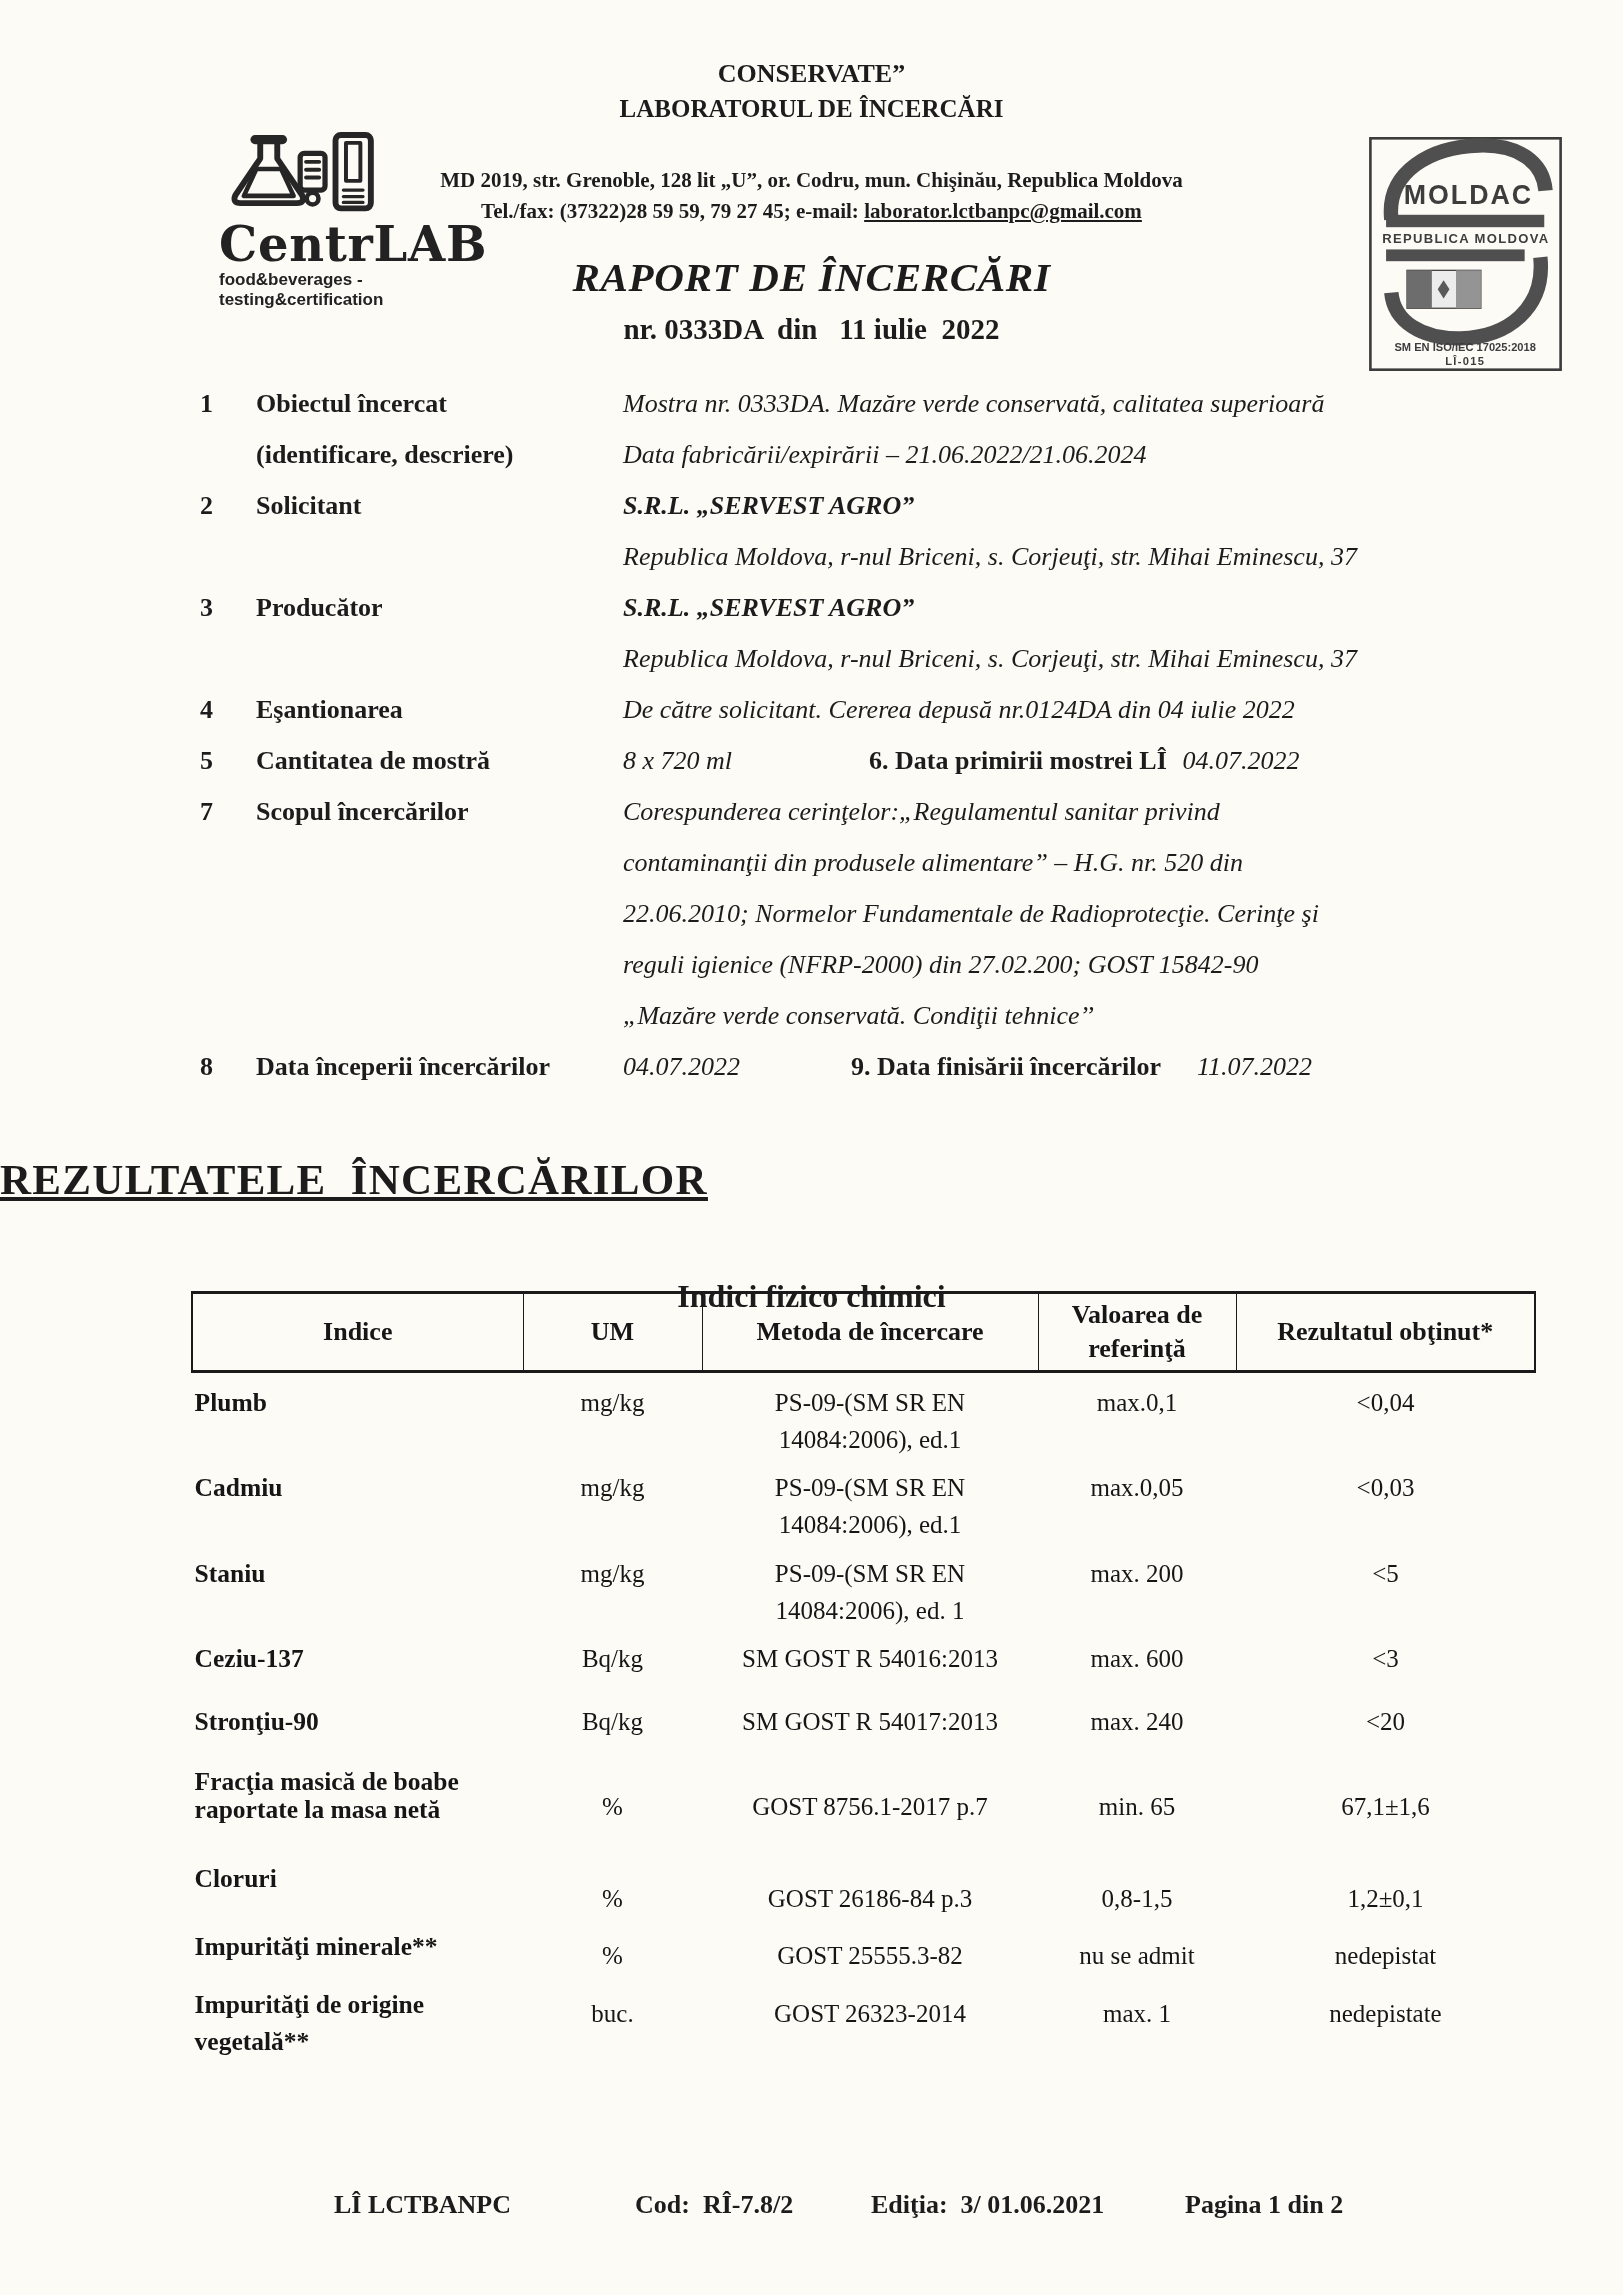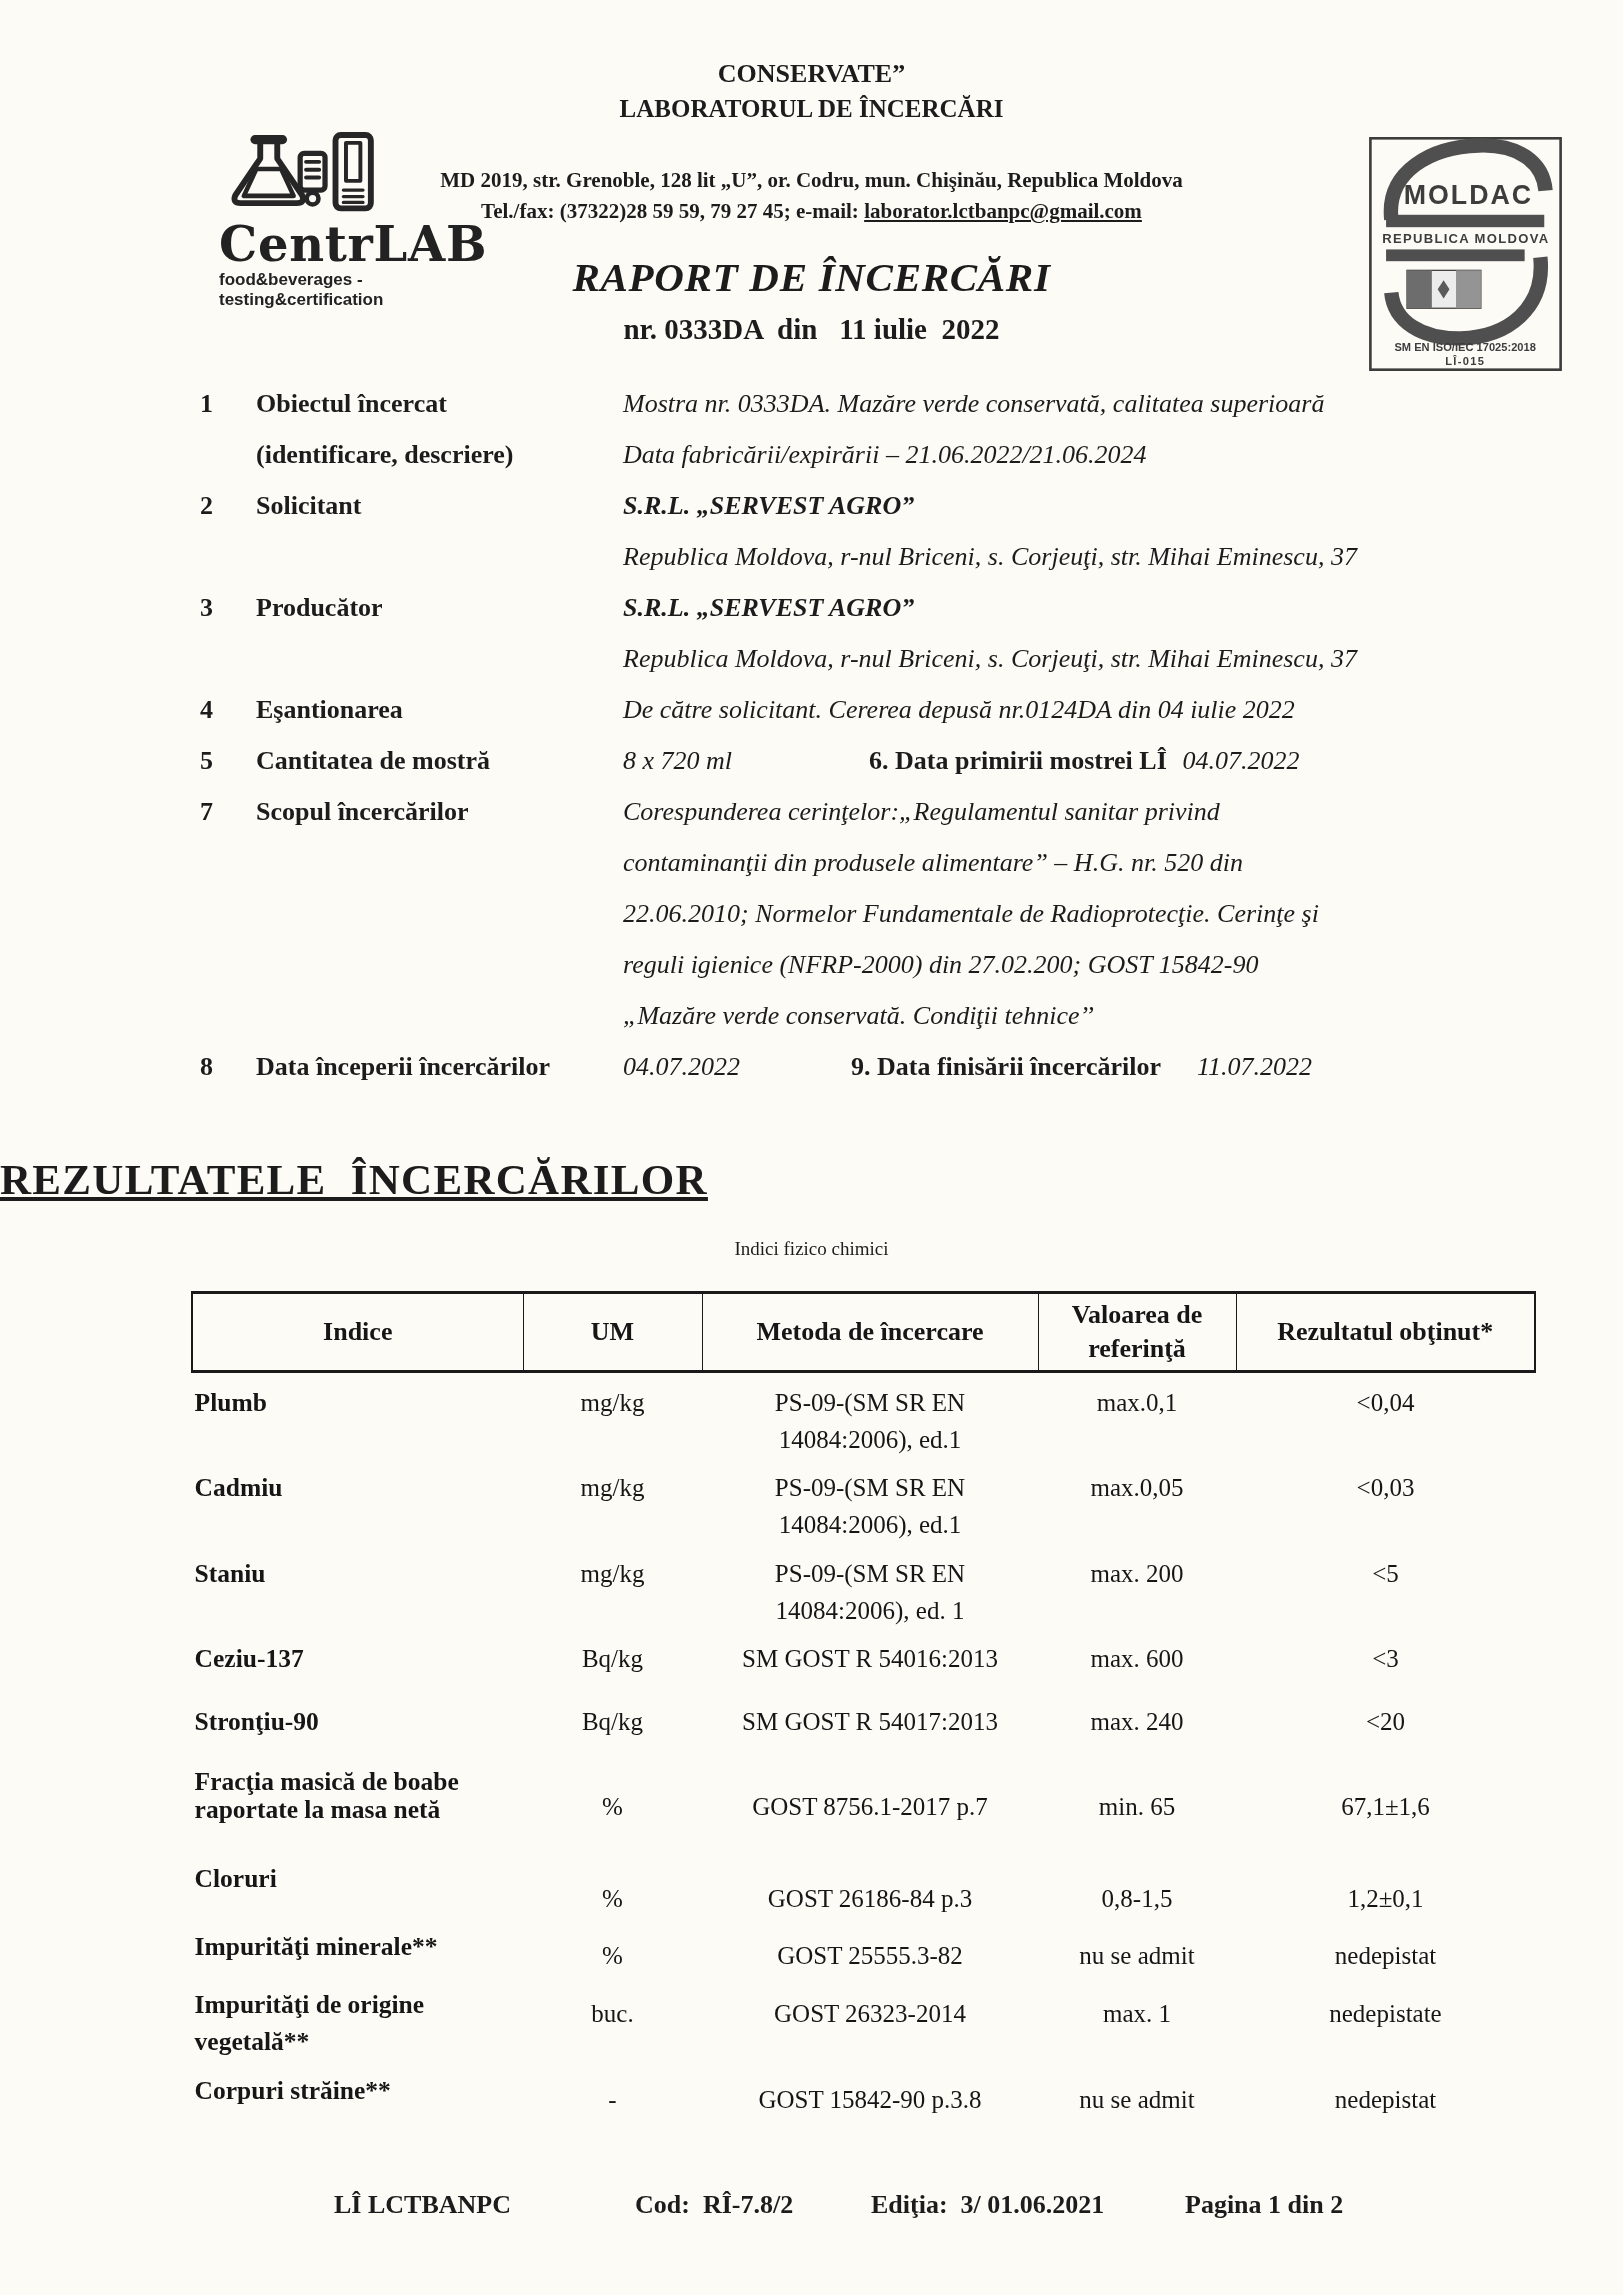--- a/index.html
+++ b/index.html
@@ -66,22 +66,22 @@
   .item .val .mid{font-style:normal;font-weight:bold;}
   .item .mid5{margin-left:137px;margin-right:15.7px;}
   .item .mid8{margin-left:111px;margin-right:36px;}
 
   
   .res-title{
     position:absolute;top:1155px;left:0;width:100%;text-align:left;
     font-size:43px;font-weight:bold;letter-spacing:1.3px;text-decoration:underline;
   }
   .res-sub{
-    position:absolute;top:1238px;left:0;width:100%;text-align:center;
-    font-size:19px;font-weight:normal;
+    position:absolute;top:1278px;left:0;width:100%;text-align:center;
+    font-size:32px;font-weight:bold;
   }
 
   
   table.res{
     position:absolute;top:1291px;left:191px;width:1343px;
     border-collapse:collapse;table-layout:fixed;
     font-size:25px;color:#161616;
   }
   table.res thead th{
     border:1.3px solid #1a1a1a;
@@ -315,27 +315,20 @@
         <td>nedepistat</td>
       </tr>
       <tr class="h110 vmid">
         <td class="lbl">Impurităţi de origine
 vegetală**</td>
         <td>buc.</td>
         <td>GOST 26323-2014</td>
         <td>max. 1</td>
         <td>nedepistate</td>
       </tr>
-      <tr class="h90 vmid">
-        <td class="lbl">Corpuri străine**</td>
-        <td>-</td>
-        <td>GOST 15842-90 p.3.8</td>
-        <td>nu se admit</td>
-        <td>nedepistat</td>
-      </tr>
     </tbody>
   </table>
 
   <div class="footer">
     <span class="f1">LÎ LCTBANPC</span>
     <span class="f2">Cod:  RÎ-7.8/2</span>
     <span class="f3">Ediţia:  3/ 01.06.2021</span>
     <span class="f4">Pagina 1 din 2</span>
   </div>
 

